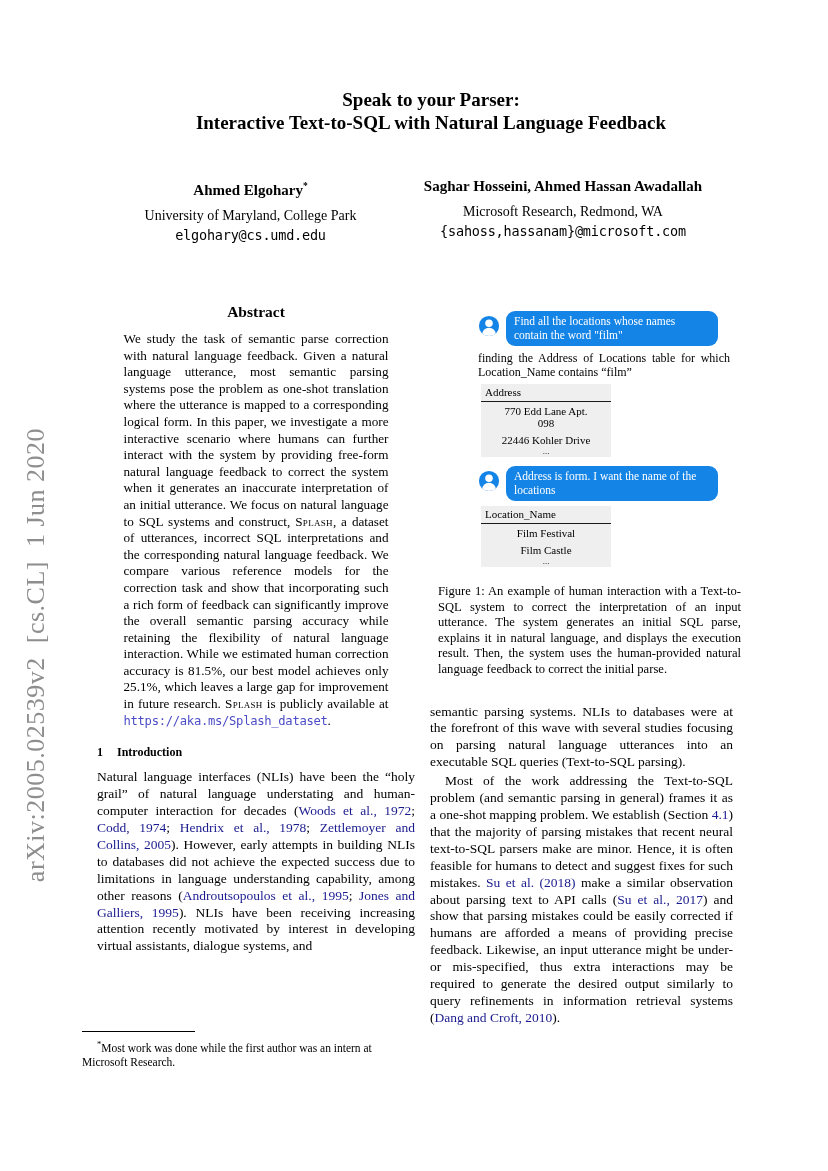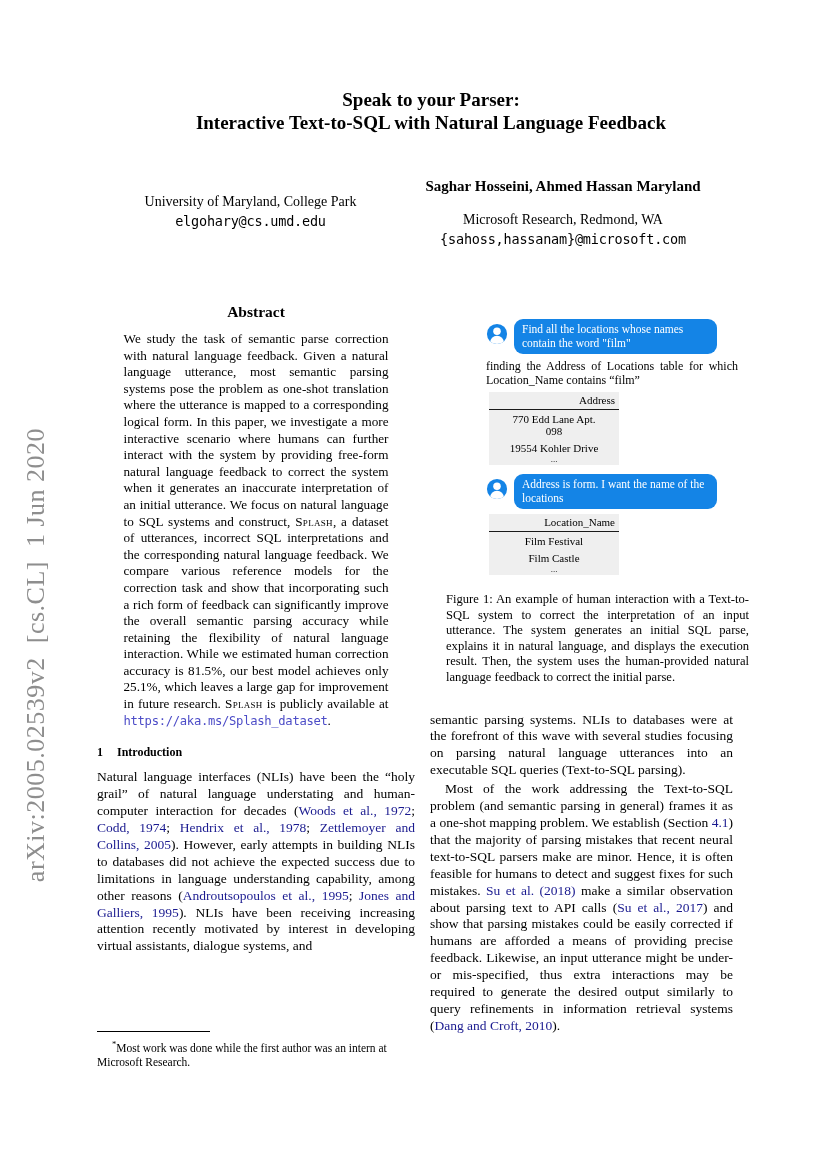--- a/index.html
+++ b/index.html
@@ -17,51 +17,51 @@
   }
 
   
   .title-block { position:absolute; top:88px; left:17px; width:100%; text-align:center;
     font-weight:bold; font-size:19px; line-height:23px; }
   .authors { position:absolute; top:177px; left:104px; width:625px; display:flex; text-align:center; }
   .author-col-1 { width:293px; }
   .author-col-2 { flex:1; }
   .author-name { font-weight:bold; font-size:15px; line-height:18px; }
   .author-name sup { font-size:9.5px; }
-  .author-affil { font-size:14px; line-height:17px; margin-top:16px; }
+  .author-affil { font-size:14px; line-height:17px; margin-top:8px; }
   .author-email { font-family:"DejaVu Sans Mono", monospace; font-size:13.5px;
     letter-spacing:-0.2px; margin-top:3px; white-space:pre; }
 
   
   .col-left { position:absolute; left:97px; top:303px; width:318px; }
   .abstract-heading { text-align:center; font-weight:bold; font-size:15.5px; }
   .abstract-body { width:265px; margin:10px auto 0; text-align:justify;
     font-size:13.2px; line-height:16.6px; }
   .section-heading { margin-top:16px; font-weight:bold; font-size:12px; }
   .sec-num { margin-right:14px; }
   .body-text { margin:9px 0 6px; text-align:justify; font-size:13.5px; line-height:16.9px; }
 
-  .footnote-block { position:absolute; left:97px; top:1031px; width:318px; }
+  .footnote-block { position:absolute; left:82px; top:1031px; width:318px; }
   .footnote-rule { width:113px; border-top:1px solid #000; margin-bottom:5px; }
   .footnote-text { margin:0; font-size:11.5px; line-height:14px; text-indent:15px; }
   .footnote-text sup { font-size:8.5px; }
 
   
   .col-right { position:absolute; left:430px; top:303px; width:303px; }
-  figure { margin:16px; }
+  figure { margin:8px; }
   .chat-row { display:flex; align-items:flex-start; gap:6px; margin:0 0 0 40px; }
   .chat-row.second { margin-top:9px; }
   .user-icon { flex:0 0 22px; height:22px; margin-top:4px; }
   .bubble { background:var(--bubble_blue,#1484e6); color:#fff; border-radius:9px;
     padding:3px 8px 4px; font-size:11.5px; line-height:14px; width:196px; }
   .explain { margin:5px 0 0 40px; width:252px; text-align:justify;
     font-size:12px; line-height:14px; }
   .result-table { margin:5px 0 0 43px; width:130px; border-collapse:collapse;
     background:var(--table_bg,#efefef); font-size:11px; }
-  .result-table th { font-weight:normal; border-bottom:1.5px solid #1a1a1a; padding:2px 4px 3px; text-align:right; }
+  .result-table th { font-weight:normal; border-bottom:1.5px solid #1a1a1a; padding:2px 4px 3px; text-align:left; }
   .result-table td { text-align:center; padding:3px 20px 2px; }
   .result-table td.dots { padding:0 0 2px; font-size:9px; line-height:7px; }
   figcaption { margin-top:17px; width:303px; text-align:justify;
     font-size:12.6px; line-height:15.6px; }
   .body-para { margin:0; text-align:justify; font-size:13.5px; line-height:16.9px; }
   .para1 { margin-top:26px; }
   .para2 { margin-top:2px; text-indent:15px; }
 
   
   .cite { color:var(--cite_blue,#1a1a8f); }
@@ -76,25 +76,26 @@
 
   <div class="watermark">arXiv:2005.02539v2  [cs.CL]  1 Jun 2020</div>
 
   <div class="title-block">
     <div>Speak to your Parser:</div>
     <div>Interactive Text-to-SQL with Natural Language Feedback</div>
   </div>
 
   <div class="authors">
     <div class="author-col-1">
+      <div class="author-name"><span>Ahmed Elgohary</span><sup>*</sup></div>
       <div class="author-affil">University of Maryland, College Park</div>
       <div class="author-email">elgohary@cs.umd.edu</div>
     </div>
     <div class="author-col-2">
-      <div class="author-name">Saghar Hosseini, Ahmed Hassan Maryland</div>
+      <div class="author-name">Saghar Hosseini, Ahmed Hassan Awadallah</div>
       <div class="author-affil">Microsoft Research, Redmond, WA</div>
       <div class="author-email">{sahoss,hassanam}@microsoft.com</div>
     </div>
   </div>
 
   <div class="col-left">
     <div class="abstract-heading">Abstract</div>
     <p class="abstract-body"><span>We study the task of semantic parse correction with natural language feedback. Given a natural language utterance, most semantic parsing systems pose the problem as one-shot translation where the utterance is mapped to a corresponding logical form. In this paper, we investigate a more interactive scenario where humans can further interact with the system by providing free-form natural language feedback to correct the system when it generates an inaccurate interpretation of an initial utterance. We focus on natural language to SQL systems and construct, </span><span class="sc">Splash</span><span>, a dataset of utterances, incorrect SQL interpretations and the corresponding natural language feedback. We compare various reference models for the correction task and show that incorporating such a rich form of feedback can significantly improve the overall semantic parsing accuracy while retaining the flexibility of natural language interaction. While we estimated human correction accuracy is 81.5%, our best model achieves only 25.1%, which leaves a large gap for improvement in future research. </span><span class="sc">Splash</span><span> is publicly available at </span><span class="url">https://aka.ms/Splash_dataset</span><span>.</span></p>
     <div class="section-heading">
       <span class="sec-num">1</span><span>Introduction</span>
@@ -132,21 +133,21 @@
         <thead>
             <tr>
               <th>Address</th>
             </tr>
           </thead>
         <tbody>
           <tr>
               <td>770 Edd Lane Apt. 098</td>
             </tr>
           <tr>
-              <td>19554 Kohler Drive</td>
+              <td>22446 Kohler Drive</td>
             </tr>
           <tr>
               <td class="dots">...</td>
             </tr>
         </tbody>
       </table>
 
       <div class="chat-row second">
         <span class="user-icon">
           <svg viewBox="0 0 24 24" width="22" height="22" aria-hidden="true">

